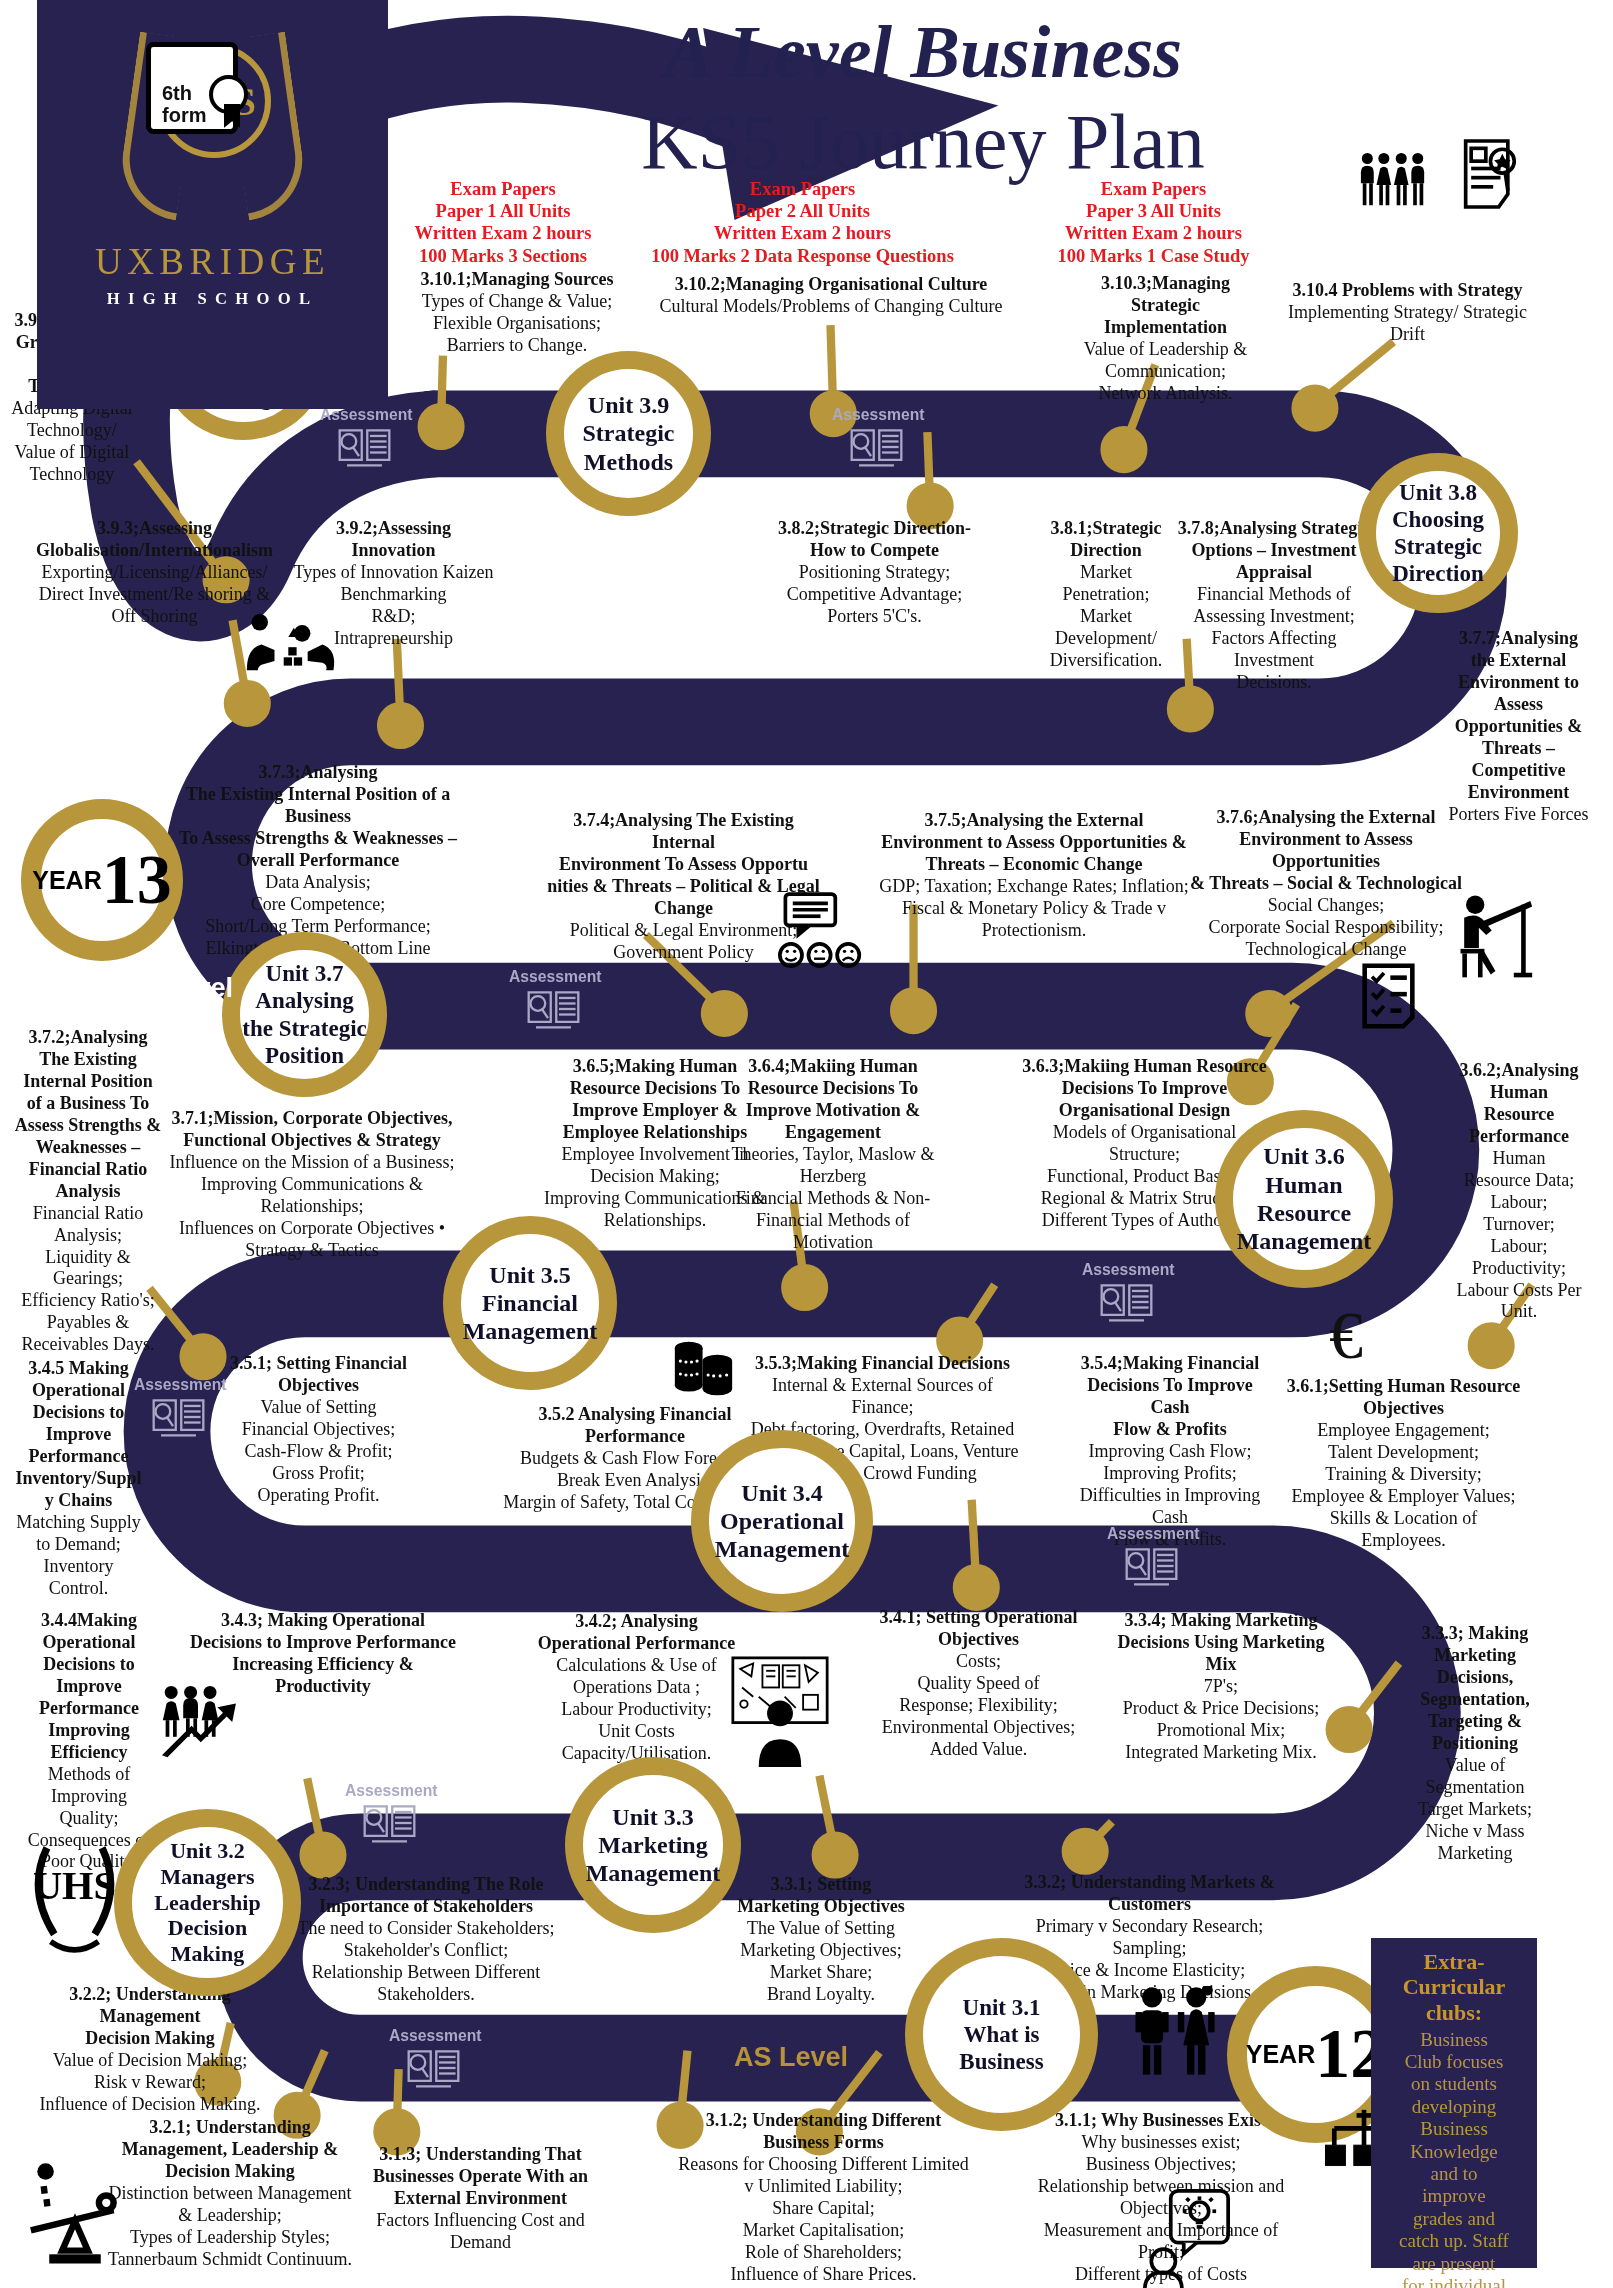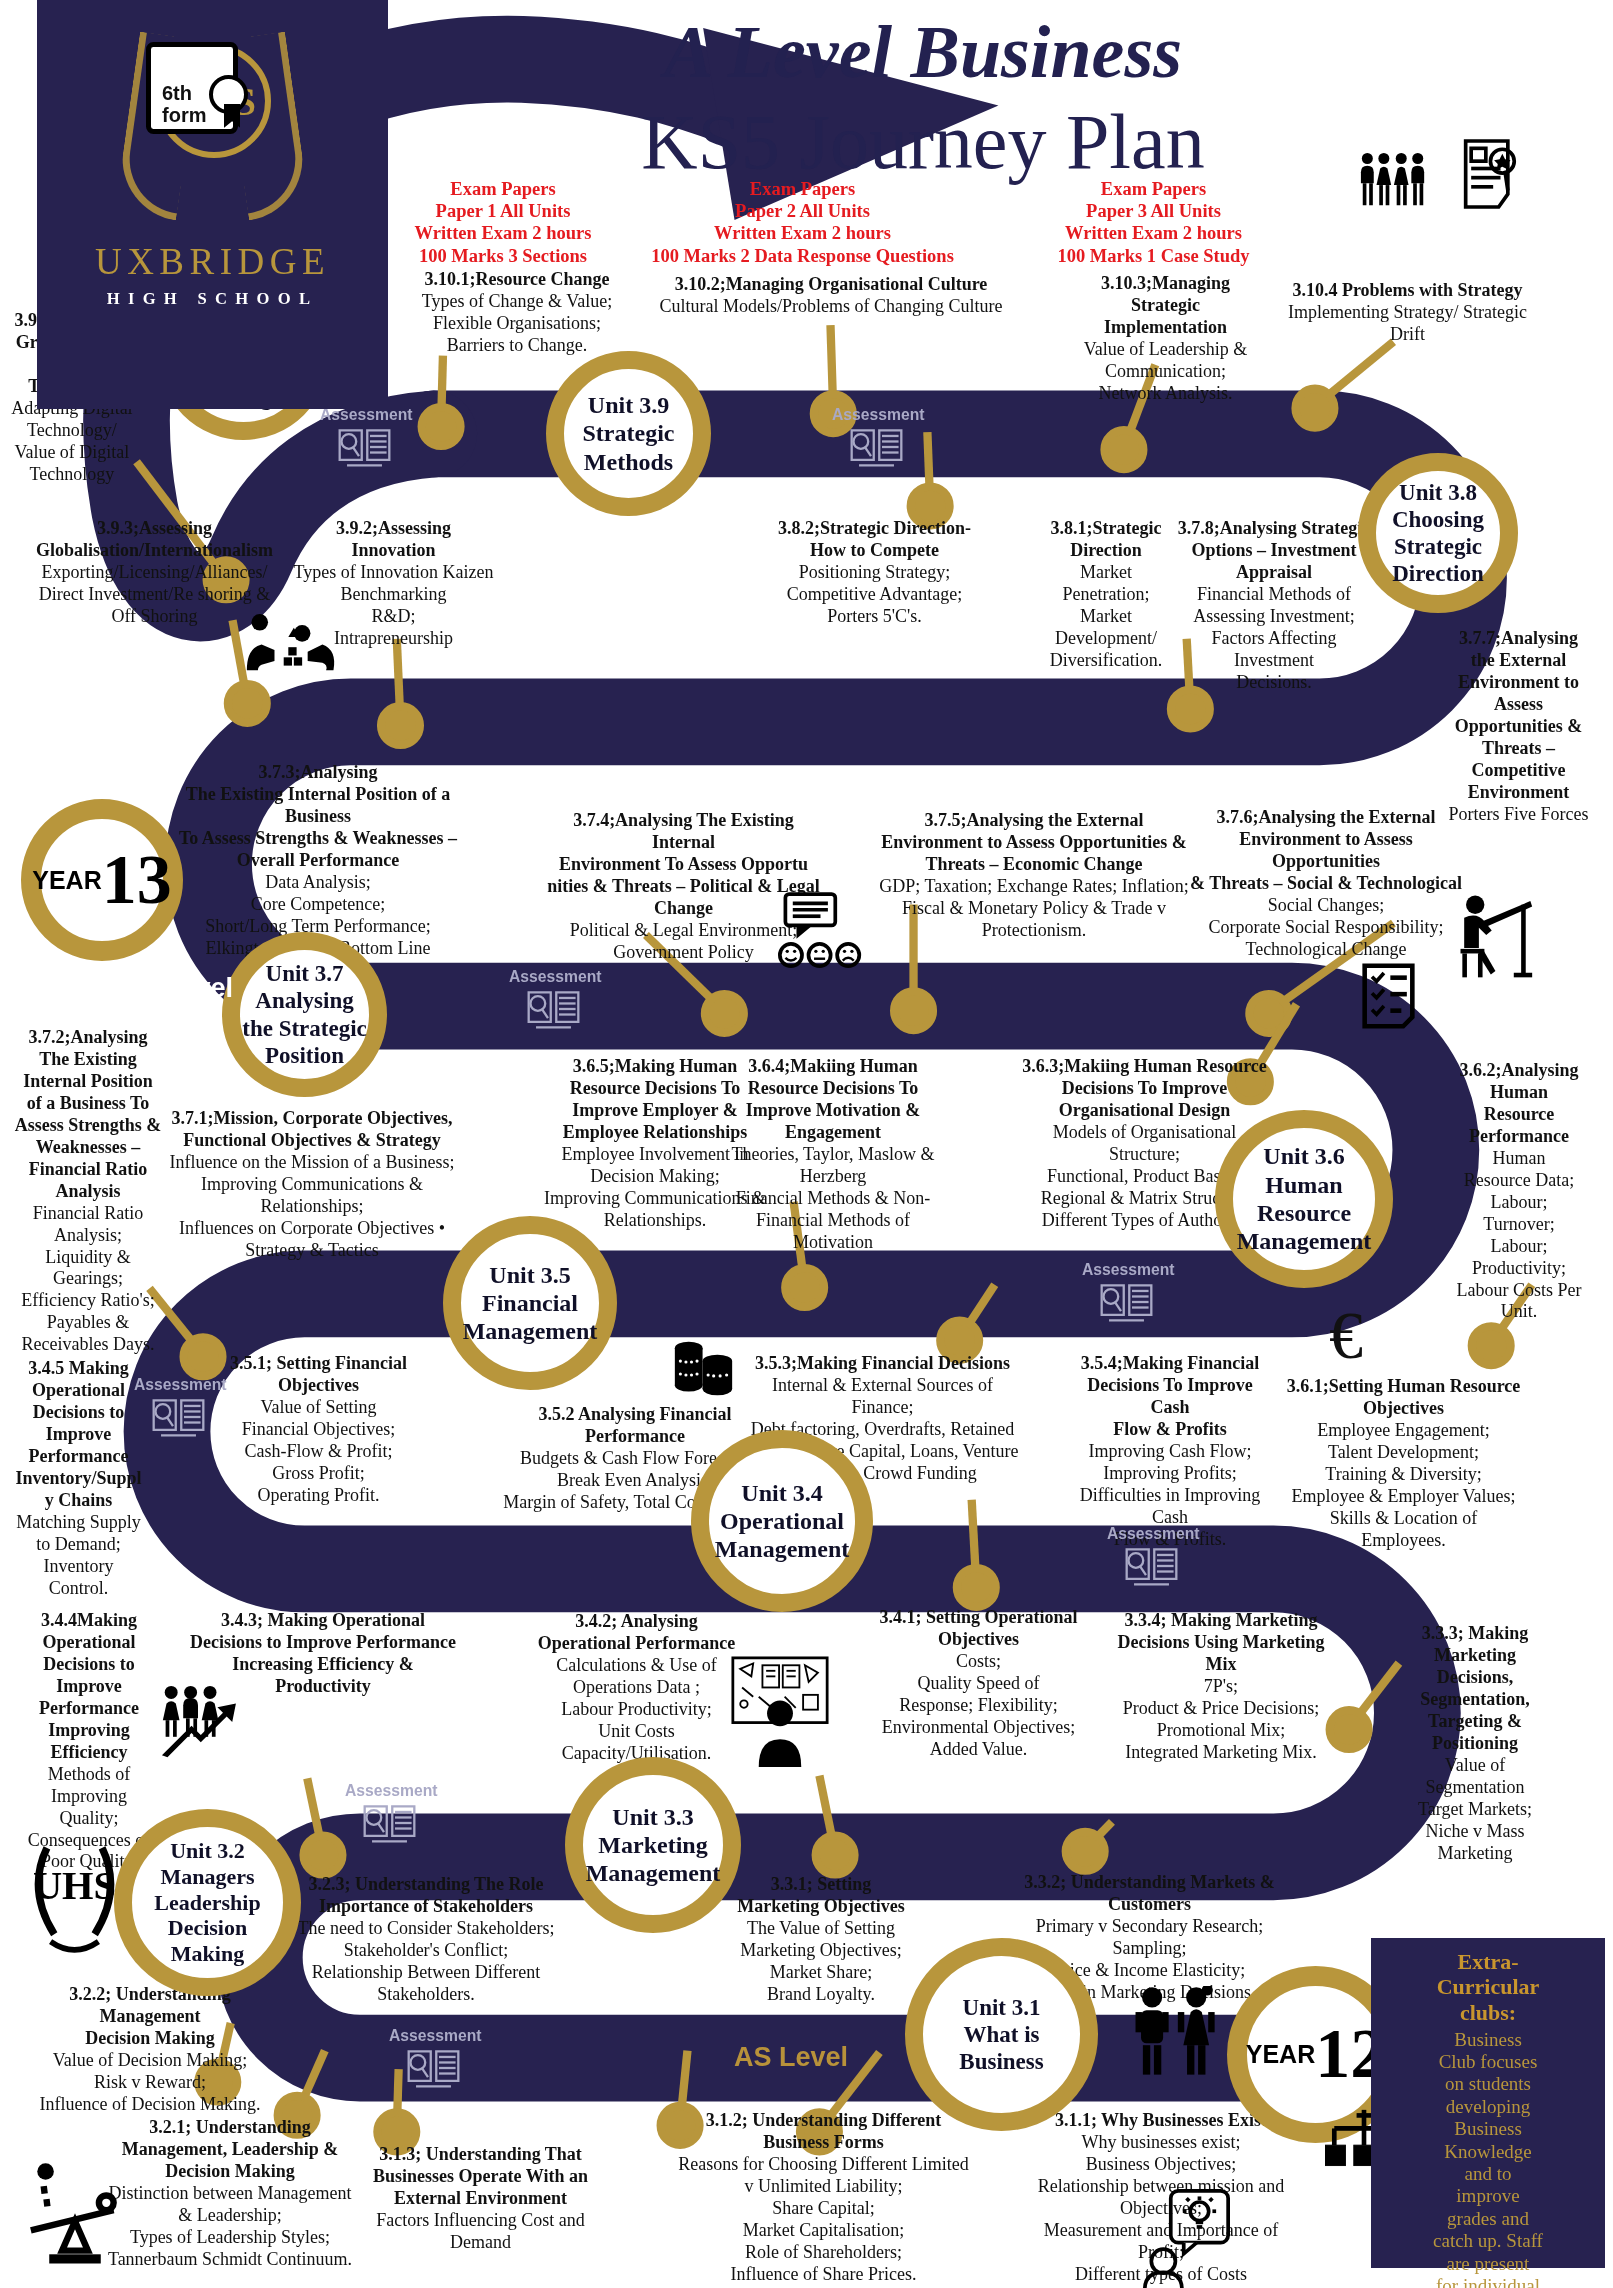--- a/index.html
+++ b/index.html
@@ -47,21 +47,21 @@
         border-radius:50%;background:#fff}
   .cert .ribbon{position:absolute;right:-7.4px;top:57px;width:16.6px;height:24px;background:#000;
         clip-path:polygon(0 0,100% 0,100% 100%,50% 72%,0 100%)}
   
   .assess{position:absolute;z-index:4;width:89px;text-align:center;color:#a9a9c6;
           font-family:"Liberation Sans",sans-serif;font-weight:bold;font-size:15.7px;line-height:1}
   
   .roadlab{position:absolute;z-index:4;font-family:"Liberation Sans",sans-serif;font-weight:bold;font-size:27px}
   .roadlab.white{color:#fff}.roadlab.gold{color:#b8923a}
   
-  .clubs{position:absolute;left:1371px;top:1938px;width:234px;height:330px;background:#272250;z-index:4;
+  .clubs{position:absolute;left:1371px;top:1938px;width:166px;height:330px;background:#272250;z-index:4;
          text-align:center;padding-top:11px;box-sizing:border-box}
   .clubs .ct{color:#c9962e;font-weight:bold;font-size:22px;line-height:1.15;white-space:pre-line}
   .clubs .cb{color:#b8963c;font-size:19px;line-height:1.18;white-space:pre-line;margin-top:3.7px}
   .icon{position:absolute;z-index:4}
   .euro{position:absolute;z-index:4;font-size:68px;font-weight:normal;color:#111;font-family:"Liberation Serif",serif}
 </style>
 </head>
 <body>
 
 <div class="stage">
@@ -215,21 +215,21 @@
       <div class="th">3.9.4;Assessing
 Greater Use of
 Digital
 Technology</div>
       <div class="tb">Adapting Digital
 Technology/
 Value of Digital
 Technology</div>
     </div>
   <div class="topic" style="left:388px;top:269px;width:258px">
-      <div class="th">3.10.1;Resource Change</div>
+      <div class="th">3.10.1;Managing Sources</div>
       <div class="tb">Types of Change &amp; Value;
 Flexible Organisations;
 Barriers to Change.</div>
     </div>
   <div class="topic" style="left:628px;top:274px;width:406px">
       <div class="th">3.10.2;Managing Organisational Culture</div>
       <div class="tb">Cultural Models/Problems of Changing Culture</div>
     </div>
   <div class="topic" style="left:1073px;top:273px;width:185px">
       <div class="th">3.10.3;Managing Strategic

